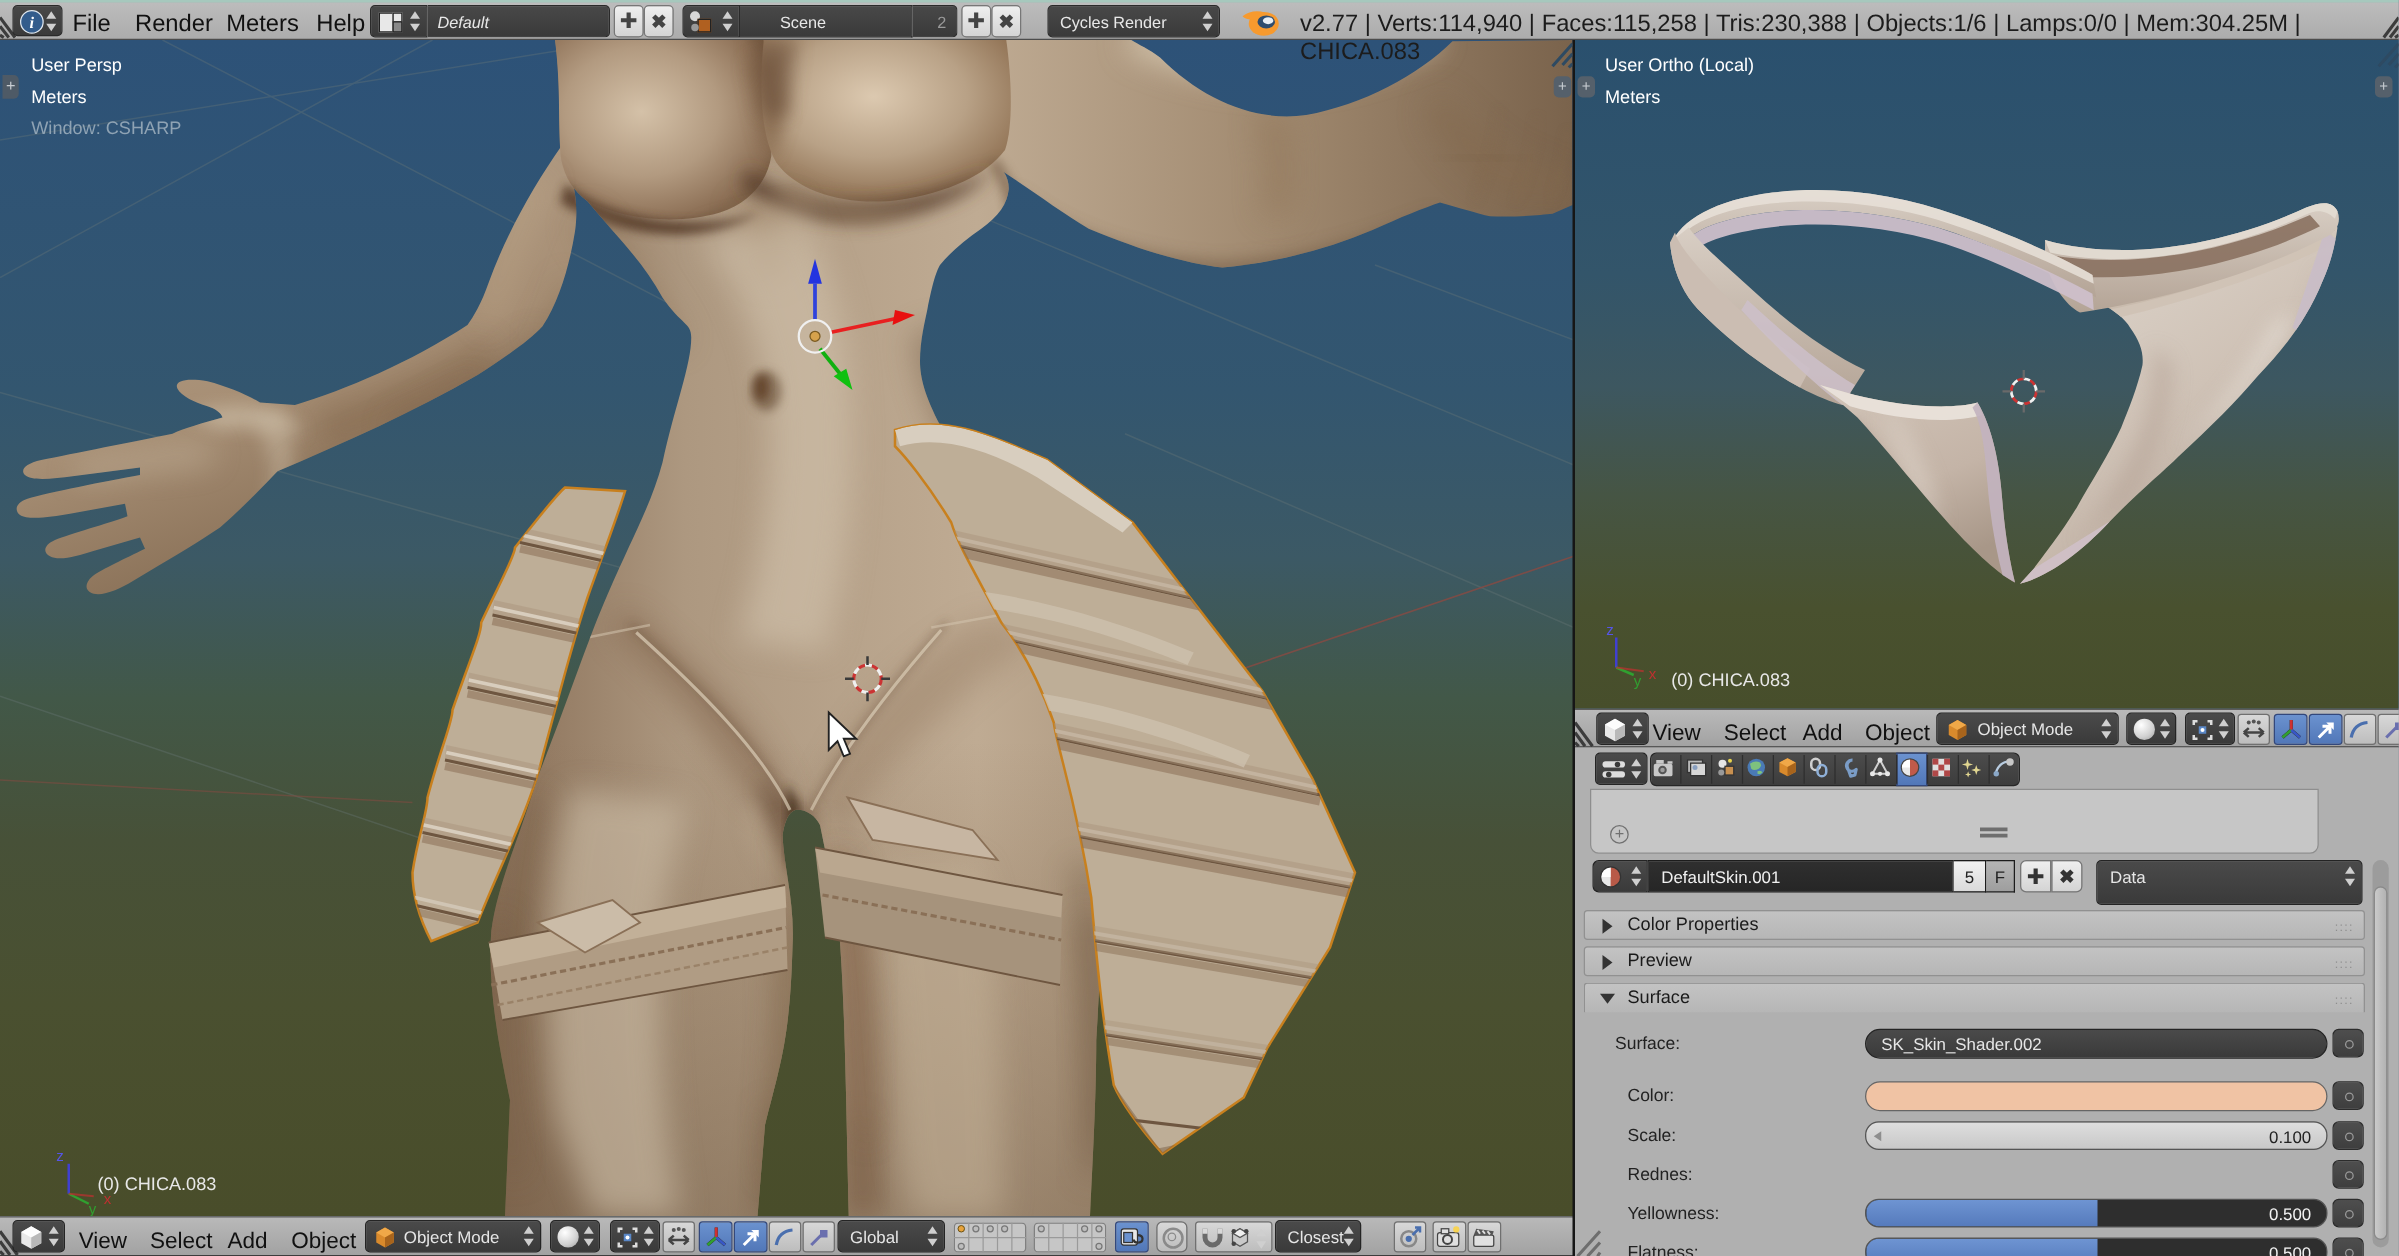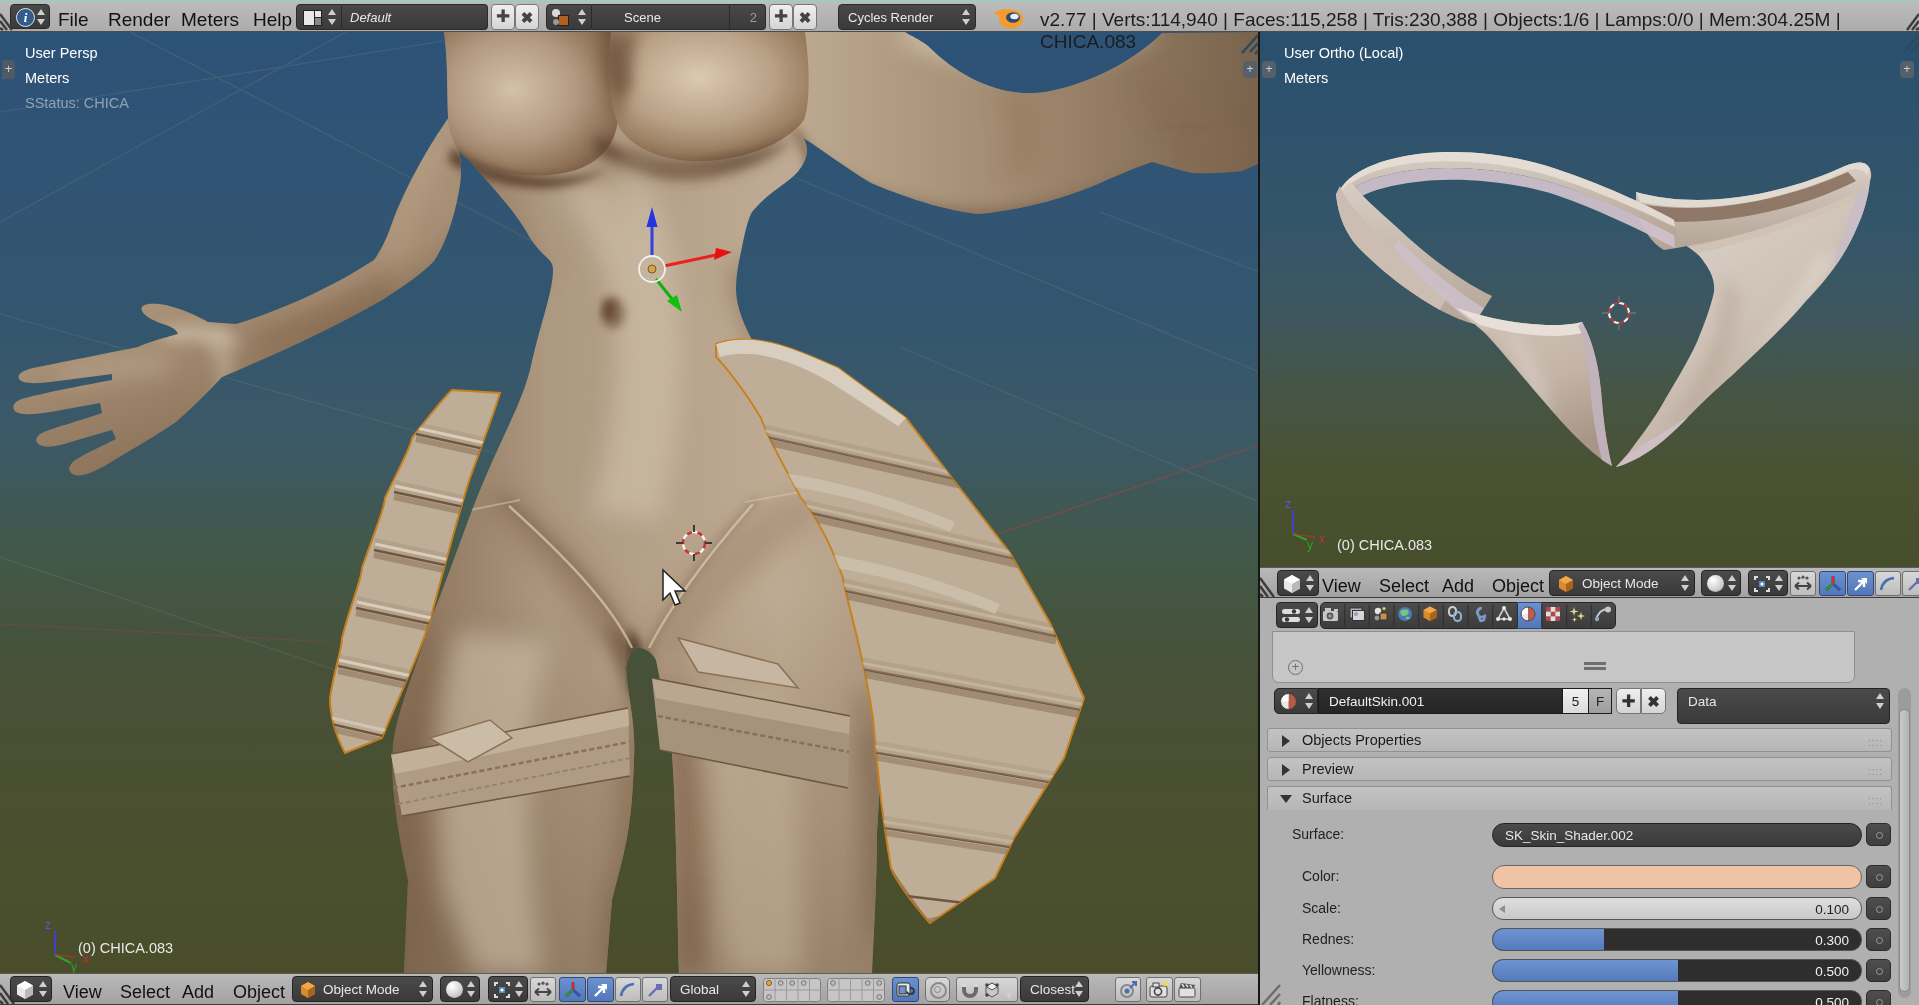--- a/index.html
+++ b/index.html
@@ -354,21 +354,21 @@
     <path d="M0 0 L16 8" stroke="#30a030" stroke-width="2"></path>
     <path d="M0 0 L20 2" stroke="#c03030" stroke-width="1.5" opacity="0.7"></path>
     <text x="-10" y="-26" fill="#5555e8" font-size="12" font-family="Liberation Sans">z</text>
     <text x="16" y="16" fill="#30a030" font-size="12" font-family="Liberation Sans">y</text>
     <text x="28" y="8" fill="#c03030" font-size="12" font-family="Liberation Sans">x</text>
   </g>
 </svg>
 
   <div class="abs" style="left:25px;top:13px;font-size:14.5px;color:#fff;">User Persp</div>
   <div class="abs" style="left:25px;top:38px;font-size:14.5px;color:#fff;">Meters</div>
-  <div class="abs" style="left:25px;top:63px;font-size:14.5px;color:#8fa3b4;">SStatus: CHICA</div>
+  <div class="abs" style="left:25px;top:63px;font-size:14.5px;color:#8fa3b4;">Window: CSHARP</div>
   <div class="abs" style="left:78px;top:908px;font-size:14.5px;color:#e8e8e8;">(0) CHICA.083</div>
 </div>
 
 <div class="abs" id="vright" style="left:1260px;top:32px;width:659px;height:535px;background:#2e5271;">
   <svg width="659" height="535" viewBox="0 0 659 535">
   <defs>
     <linearGradient id="bgR" x1="0" y1="0" x2="0" y2="1">
       <stop offset="0" stop-color="#2a506e"></stop>
       <stop offset="0.35" stop-color="#33556a"></stop>
       <stop offset="0.52" stop-color="#3d5760"></stop>
@@ -877,21 +877,21 @@
     <span style="position:absolute;left:10px;top:5px;">Data</span>
     <span class="updn" style="right:4px;"></span>
   </div>
 
   <div class="abs" style="left:638px;top:90px;width:13px;height:310px;background:#9c9c9c;border-radius:7px;">
     <div style="position:absolute;left:1px;top:21px;width:11px;height:283px;background:linear-gradient(90deg,#cacaca,#b2b2b2);border-radius:6px;border:1px solid #8a8a8a;box-sizing:border-box;"></div>
   </div>
 
   <div class="phead" style="left:7px;top:130px;width:625px;height:24px;">
     <span style="position:absolute;left:14px;top:6px;width:0;height:0;border-top:6px solid transparent;border-bottom:6px solid transparent;border-left:8px solid #333;"></span>
-    <span style="position:absolute;left:34px;top:3px;">Objects Properties</span>
+    <span style="position:absolute;left:34px;top:3px;">Color Properties</span>
     <span style="position:absolute;right:8px;top:8px;color:#8e8e8e;font-size:10px;letter-spacing:1px;">::::</span>
   </div>
   <div class="phead" style="left:7px;top:159px;width:625px;height:24px;">
     <span style="position:absolute;left:14px;top:6px;width:0;height:0;border-top:6px solid transparent;border-bottom:6px solid transparent;border-left:8px solid #333;"></span>
     <span style="position:absolute;left:34px;top:3px;">Preview</span>
     <span style="position:absolute;right:8px;top:8px;color:#8e8e8e;font-size:10px;letter-spacing:1px;">::::</span>
   </div>
   <div class="phead" style="left:7px;top:188px;width:625px;height:24px;border-bottom:none;border-radius:3px 3px 0 0;">
     <span style="position:absolute;left:12px;top:8px;width:0;height:0;border-left:6px solid transparent;border-right:6px solid transparent;border-top:8px solid #333;"></span>
     <span style="position:absolute;left:34px;top:3px;">Surface</span>
@@ -907,24 +907,20 @@
   <div class="abs" style="left:232px;top:267px;width:370px;height:24px;border-radius:12px;border:1px solid #666;background:#f0c3a4;box-sizing:border-box;"></div>
   <div class="keybtn" style="left:606px;top:267px;"></div>
   <span class="plabel" style="left:42px;top:302px;">Scale:</span>
   <div class="slider" style="left:232px;top:299px;width:370px;background:linear-gradient(#dedede,#c8c8c8);">
     <span style="position:absolute;right:12px;top:4px;color:#222;">0.100</span>
     <span style="position:absolute;left:6px;top:7px;width:0;height:0;border-top:4.5px solid transparent;border-bottom:4.5px solid transparent;border-right:6px solid #8e8e8e;"></span>
 
   </div>
   <div class="keybtn" style="left:606px;top:299px;"></div>
   <span class="plabel" style="left:42px;top:333px;">Rednes:</span>
-  <div class="slider" style="left:232px;top:330px;width:370px;background:#2e2e2e;">
-    <div style="position:absolute;left:0;top:0;width:111px;height:23px;background:linear-gradient(#6e94d2,#5378ba);"></div>
-    <span style="position:absolute;right:12px;top:4px;color:#f2f2f2;">0.300</span>
-  </div>
   <div class="keybtn" style="left:606px;top:330px;"></div>
   <span class="plabel" style="left:42px;top:364px;">Yellowness:</span>
   <div class="slider" style="left:232px;top:361px;width:370px;background:#2e2e2e;">
     <div style="position:absolute;left:0;top:0;width:185px;height:23px;background:linear-gradient(#6e94d2,#5378ba);"></div>
     <span style="position:absolute;right:12px;top:4px;color:#f2f2f2;">0.500</span>
   </div>
   <div class="keybtn" style="left:606px;top:361px;"></div>
   <span class="plabel" style="left:42px;top:395px;">Flatness:</span>
   <div class="slider" style="left:232px;top:392px;width:370px;background:#2e2e2e;">
     <div style="position:absolute;left:0;top:0;width:185px;height:23px;background:linear-gradient(#6e94d2,#5378ba);"></div>

